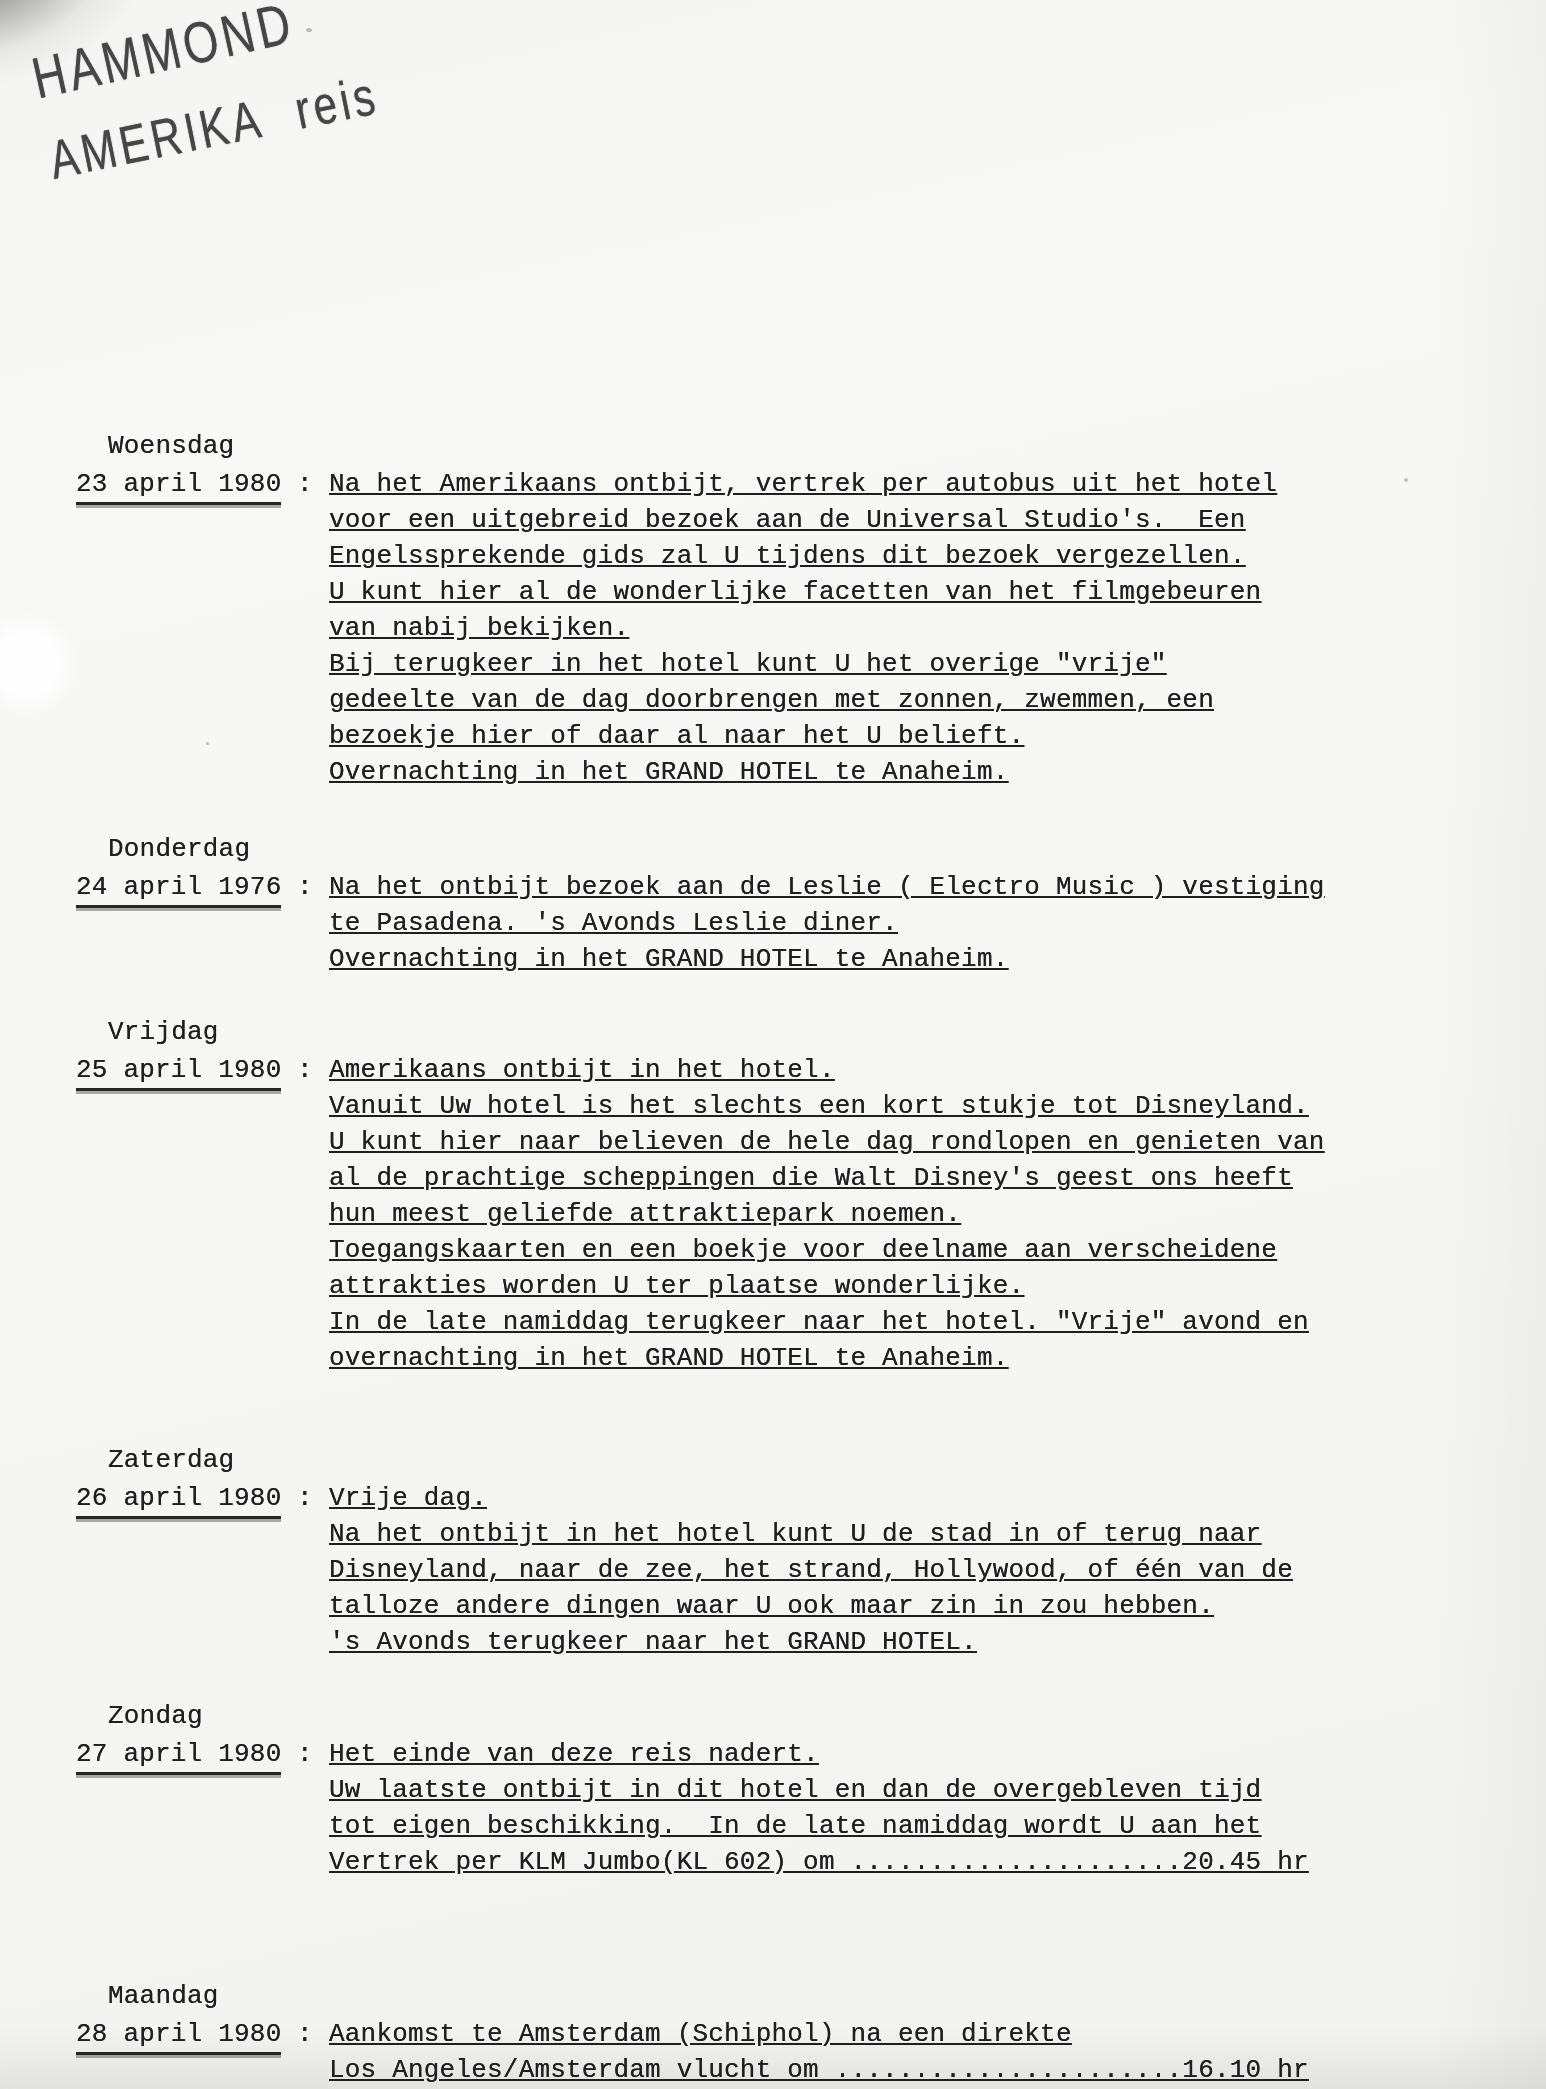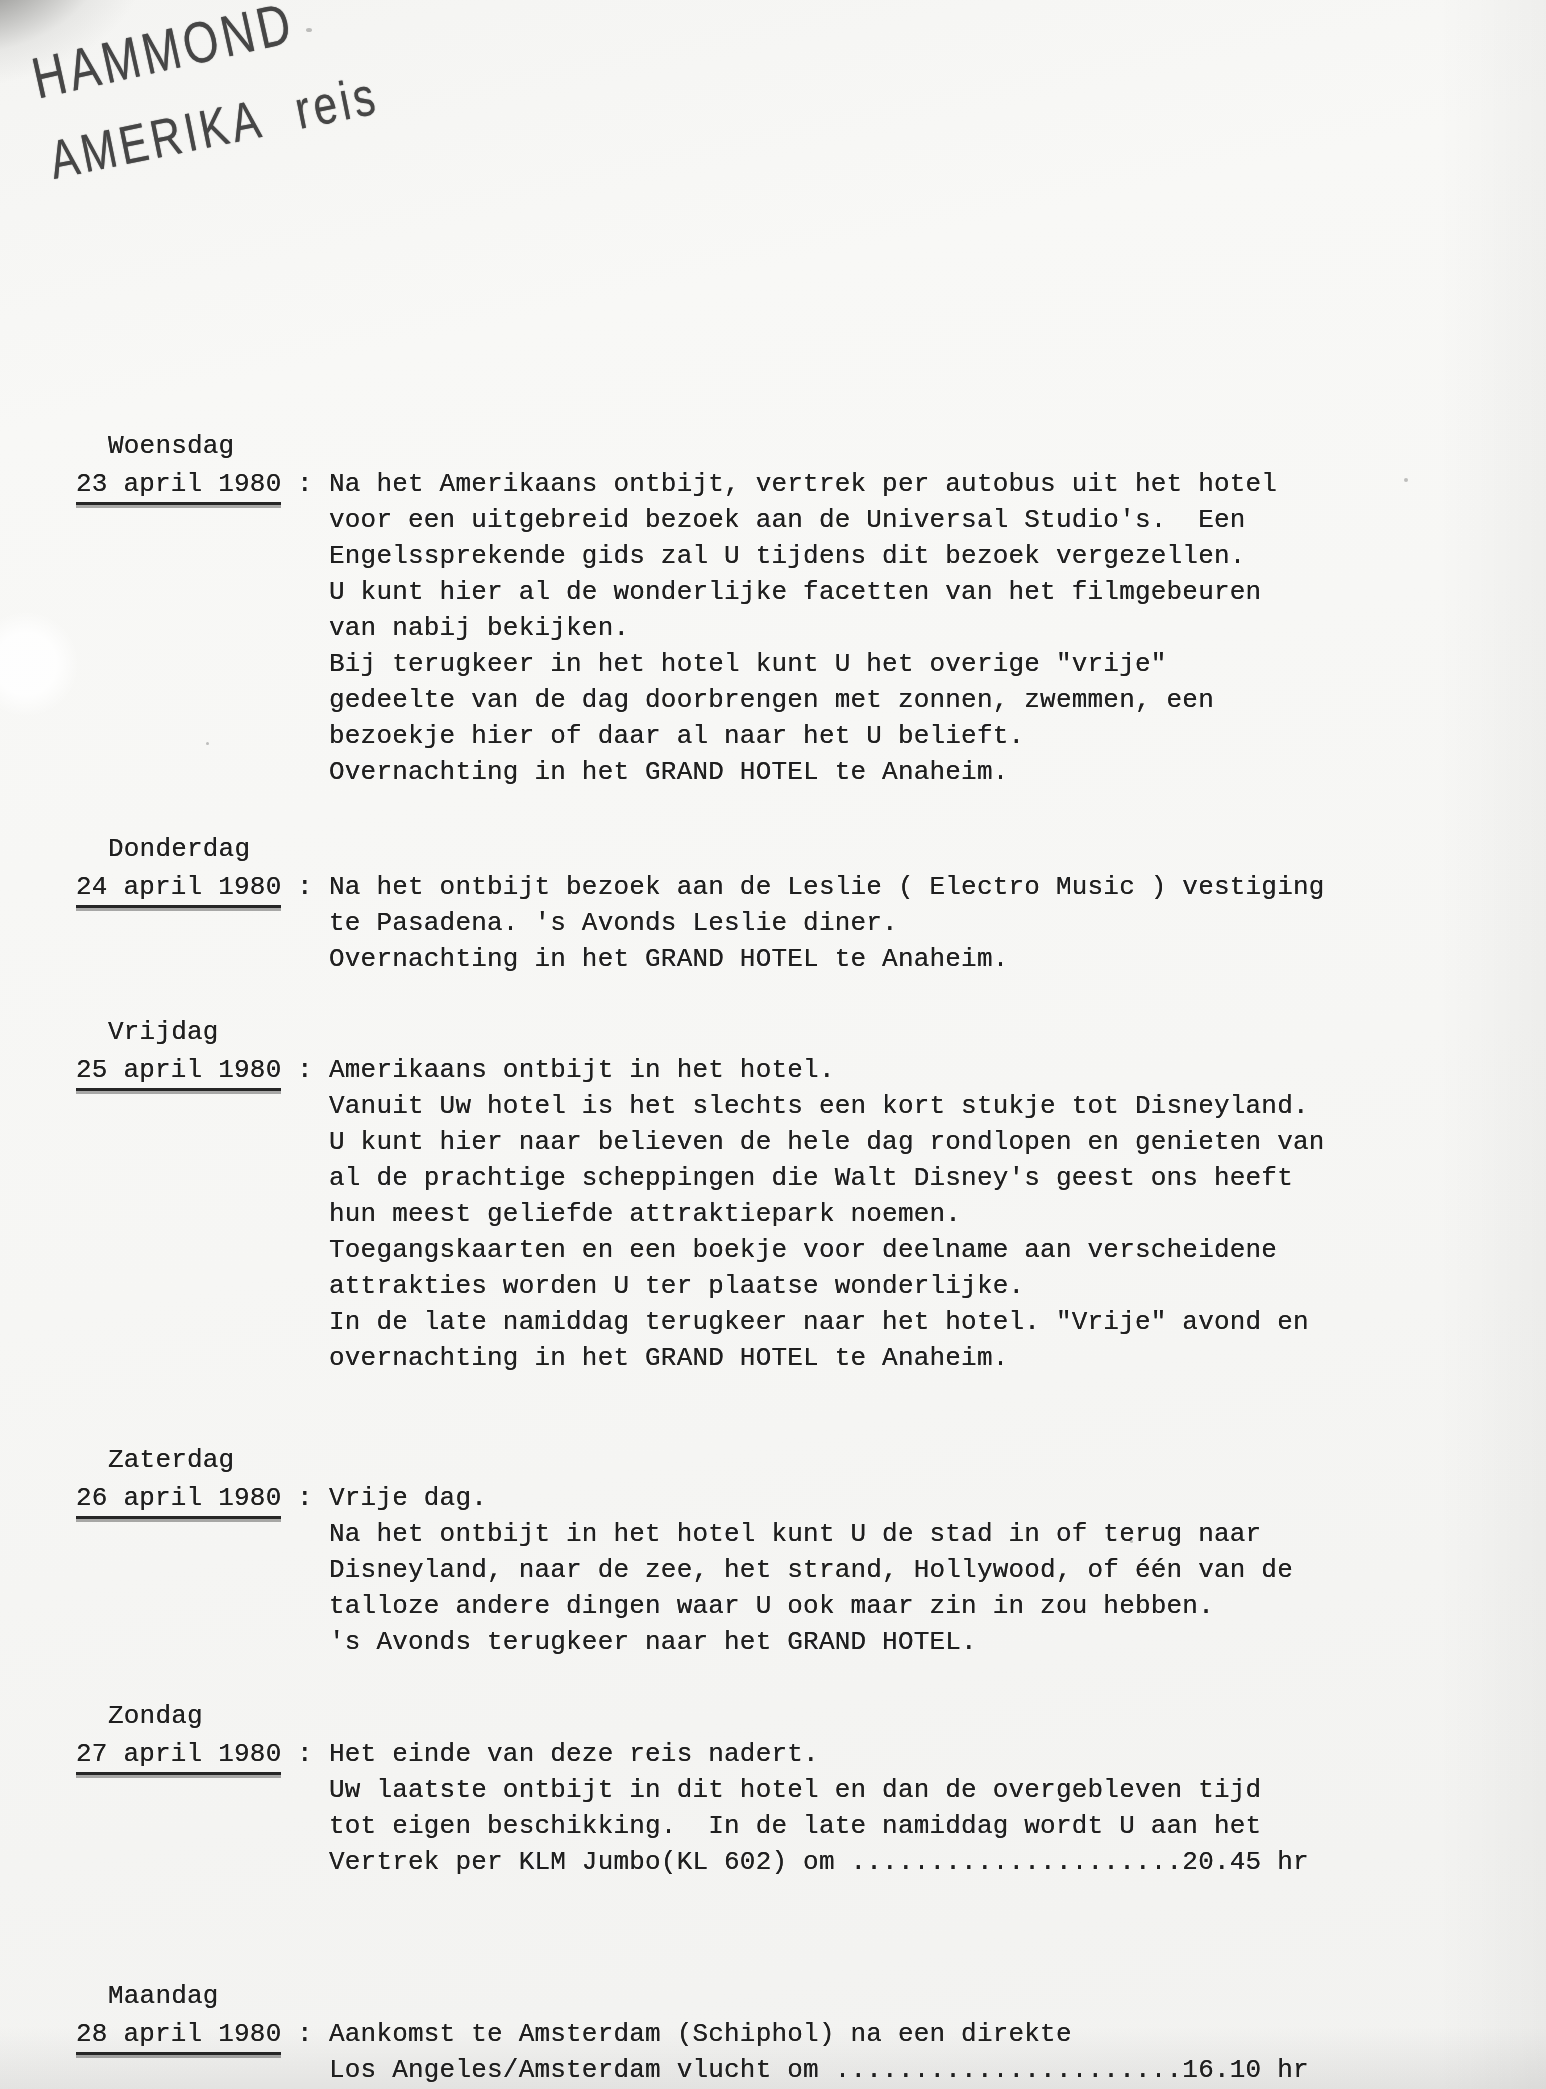--- a/index.html
+++ b/index.html
@@ -58,21 +58,21 @@
   .entry{position:absolute;left:76px;}
   .e0{top:428px;} .e1{top:831px;} .e2{top:1014px;}
   .e3{top:1442px;} .e4{top:1698px;} .e5{top:1978px;}
   .day{position:absolute;left:0;top:0;margin-left:32px;}
   .date{
     position:absolute;left:0;top:38px;
     border-bottom:3px solid #262626;
     box-shadow:0 3px 0 rgba(40,40,40,0.38);
   }
   .colon{position:absolute;left:221px;top:38px;}
-  .lines{position:absolute;left:253px;top:38px;}
+  .lines{position:absolute;left:253px;top:38px;text-decoration:underline;}
 </style>
 </head>
 <body>
 
 <div class="page">
 
   <div class="corner-shade"></div>
   <div class="light-blob"></div>
   <div class="speck" style="left:306px;top:28px;width:6px;height:4px;"></div>
   <div class="speck" style="left:1404px;top:478px;width:4px;height:4px;"></div>
@@ -94,21 +94,21 @@
           <div class="line typed">U kunt hier al de wonderlijke facetten van het filmgebeuren</div>
           <div class="line typed">van nabij bekijken.</div>
           <div class="line typed">Bij terugkeer in het hotel kunt U het overige "vrije"</div>
           <div class="line typed">gedeelte van de dag doorbrengen met zonnen, zwemmen, een</div>
           <div class="line typed">bezoekje hier of daar al naar het U belieft.</div>
           <div class="line typed">Overnachting in het GRAND HOTEL te Anaheim.</div>
         </div>
       </div>
       <div class="entry e1">
         <div class="day typed">Donderdag</div>
-        <div class="date typed">24 april 1980</div>
+        <div class="date typed">24 april 1976</div>
         <div class="colon typed">:</div>
         <div class="lines">
           <div class="line typed">Na het ontbijt bezoek aan de Leslie ( Electro Music ) vestiging</div>
           <div class="line typed">te Pasadena. 's Avonds Leslie diner.</div>
           <div class="line typed">Overnachting in het GRAND HOTEL te Anaheim.</div>
         </div>
       </div>
       <div class="entry e2">
         <div class="day typed">Vrijdag</div>
         <div class="date typed">25 april 1980</div>

